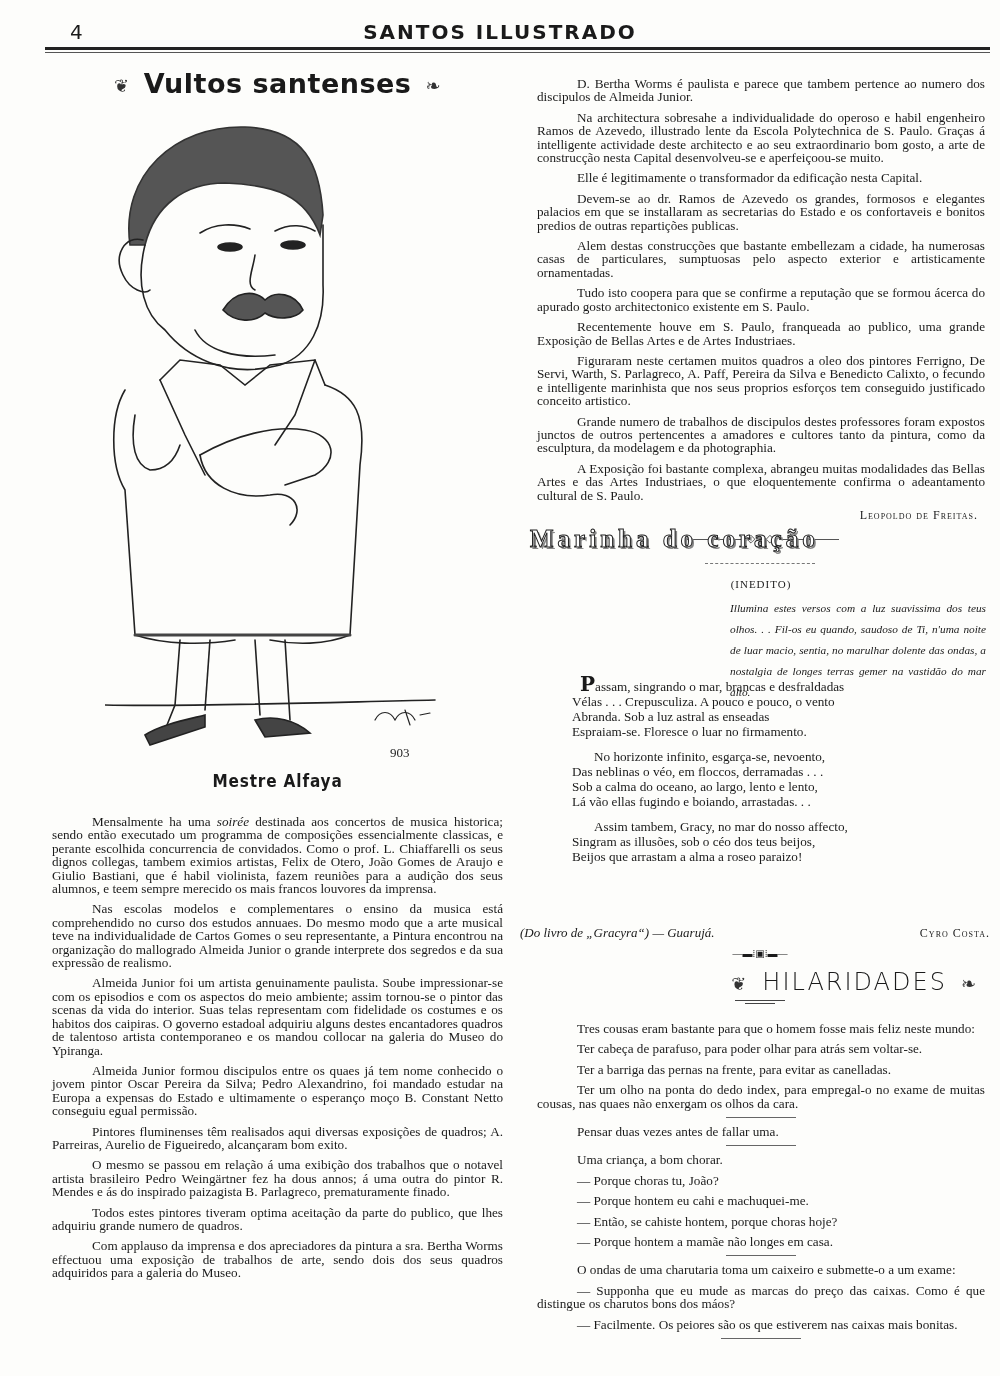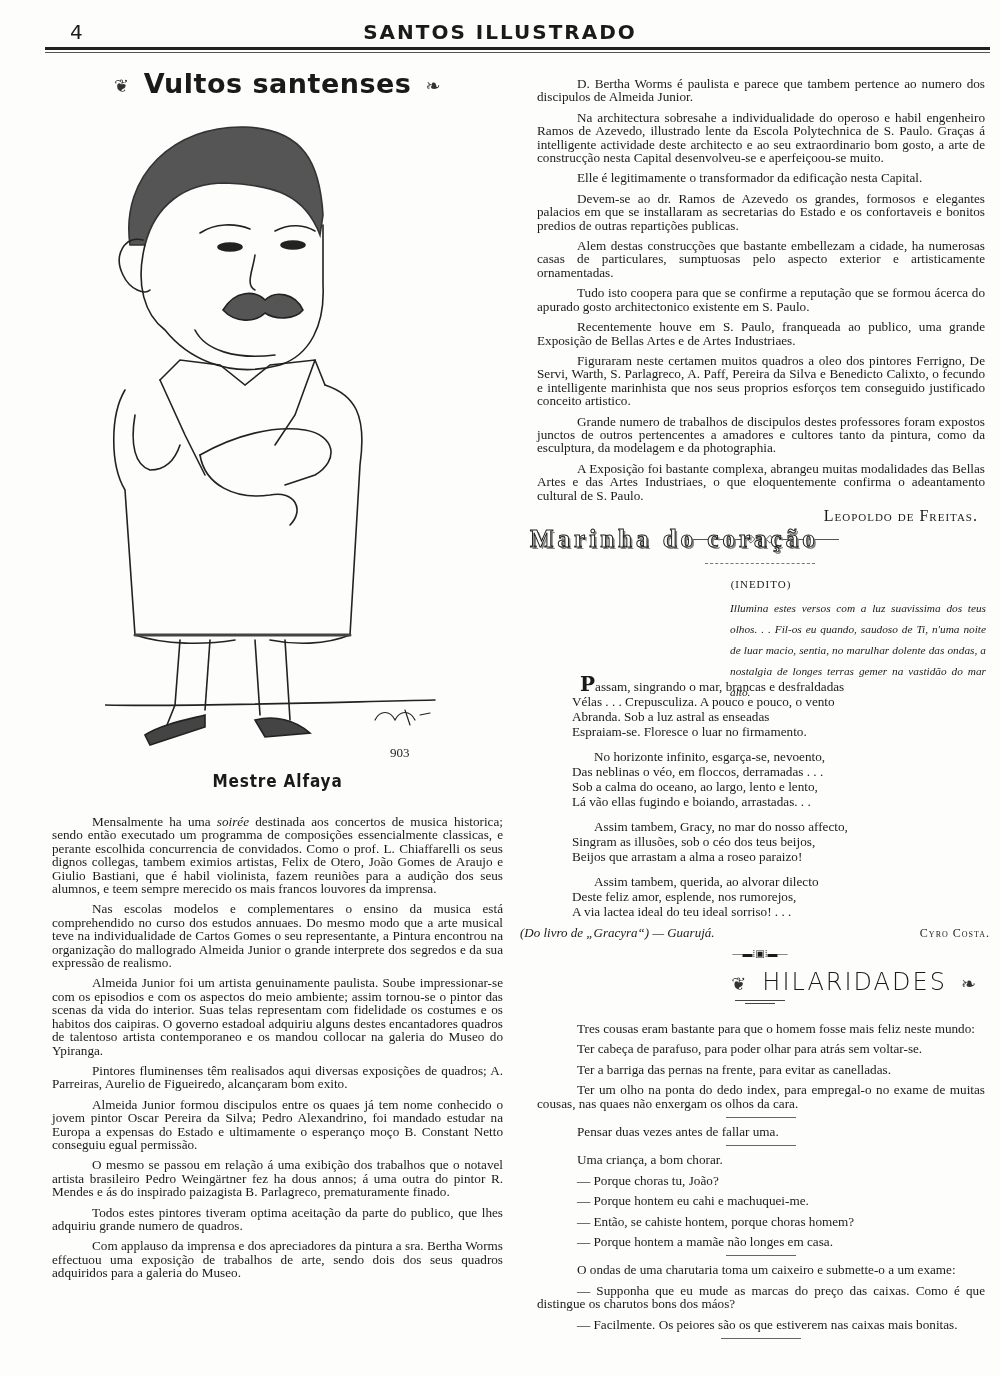--- a/index.html
+++ b/index.html
@@ -11,21 +11,21 @@
   .hdr-rule2{position:absolute;left:45px;width:945px;top:52px;border-top:1px solid #555;}
   .col{position:absolute;font-size:13.2px;line-height:13.4px;text-align:justify;}
   .left{left:45px;width:465px;}
   .right{left:530px;width:462px;}
   p{margin:7px;text-indent:40px;}
   p.noind{text-indent:0;}
   .vultos{position:absolute;left:45px;width:465px;top:68px;font-size:27px;text-align:center;font-family:"DejaVu Sans",sans-serif;font-weight:bold;letter-spacing:0.5px;}
   .flourish{font-weight:normal;font-size:18px;color:#333;vertical-align:middle;margin:0 14px;}
   .illus{position:absolute;left:105px;top:115px;width:345px;height:650px;}
   .caption{position:absolute;left:45px;width:465px;top:770px;text-align:center;font-size:18px;font-family:"DejaVu Sans",sans-serif;font-weight:bold;letter-spacing:1px;transform:scaleX(0.85);}
-  .sig{text-align:right;font-variant:small-caps;letter-spacing:1px;font-size:16px;margin-top:6px;padding-right:14px;}
+  .sig{text-align:right;font-variant:small-caps;letter-spacing:1px;font-size:12px;margin-top:6px;padding-right:14px;}
   .orn{text-align:center;color:#333;font-size:11px;letter-spacing:1px;}
   .orn .line{display:inline-block;width:60px;border-top:1px solid #555;vertical-align:middle;margin:0 4px;}
   .marinha{position:absolute;left:530px;width:462px;top:525px;text-align:left;font-size:25px;font-weight:bold;letter-spacing:4px;color:#fff;-webkit-text-stroke:1px #222;text-shadow:2px 2px 0 #888;font-family:Liberation Serif, serif;}
   .wave{position:absolute;left:705px;width:110px;top:563px;border-top:1px dashed #777;}
   .inedito{position:absolute;left:530px;width:462px;top:578px;text-align:center;font-size:11px;letter-spacing:1px;}
   .epigraph{position:absolute;left:730px;width:256px;top:598px;font-style:italic;font-size:11.3px;line-height:21px;text-align:justify;}
   .poem{position:absolute;left:572px;width:400px;top:677px;font-size:13.2px;line-height:15px;}
   .poem .stanza{margin-bottom:10px;}
   .poem .line1{padding-left:22px;}
   .dropcap{font-size:20px;font-weight:bold;font-family:"DejaVu Serif",serif;}
@@ -99,22 +99,22 @@
     <path d="M270 605 C275 595 285 595 290 605 C295 595 305 595 310 605 M300 595 L305 610 M315 600 L325 598" stroke-width="1.2"></path>
     <text x="285" y="642" font-size="13" fill="#222" stroke="none" font-family="Liberation Serif, serif">903</text>
   </svg>
 
   <div class="caption">Mestre Alfaya</div>
 
   <div class="col left" style="top:808px;">
     <p><span>Mensalmente ha uma </span><em>soirée</em><span> destinada aos concertos de musica historica; sendo então executado um programma de composições essencialmente classicas, e perante escolhida concurrencia de convidados. Como o prof. L. Chiaffarelli os seus dignos collegas, tambem eximios artistas, Felix de Otero, João Gomes de Araujo e Giulio Bastiani, que é habil violinista, fazem reuniões para a audição dos seus alumnos, e teem sempre merecido os mais francos louvores da imprensa.</span></p>
     <p>Nas escolas modelos e complementares o ensino da musica está comprehendido no curso dos estudos annuaes. Do mesmo modo que a arte musical teve na individualidade de Cartos Gomes o seu representante, a Pintura encontrou na organização do mallogrado Almeida Junior o grande interprete dos segredos e da sua expressão de realismo.</p>
     <p>Almeida Junior foi um artista genuinamente paulista. Soube impressionar-se com os episodios e com os aspectos do meio ambiente; assim tornou-se o pintor das scenas da vida do interior. Suas telas representam com fidelidade os costumes e os habitos dos caipiras. O governo estadoal adquiriu alguns destes encantadores quadros de talentoso artista contemporaneo e os mandou collocar na galeria do Museo do Ypiranga.</p>
+    <p>Almeida Junior formou discipulos entre os quaes já tem nome conhecido o jovem pintor Oscar Pereira da Silva; Pedro Alexandrino, foi mandado estudar na Europa a expensas do Estado e ultimamente o esperanço moço B. Constant Netto conseguiu egual permissão.</p>
     <p>Pintores fluminenses têm realisados aqui diversas exposições de quadros; A. Parreiras, Aurelio de Figueiredo, alcançaram bom exito.</p>
-    <p>Almeida Junior formou discipulos entre os quaes já tem nome conhecido o jovem pintor Oscar Pereira da Silva; Pedro Alexandrino, foi mandado estudar na Europa a expensas do Estado e ultimamente o esperanço moço B. Constant Netto conseguiu egual permissão.</p>
     <p>O mesmo se passou em relação á uma exibição dos trabalhos que o notavel artista brasileiro Pedro Weingärtner fez ha dous annos; á uma outra do pintor R. Mendes e ás do inspirado paizagista B. Parlagreco, prematuramente finado.</p>
     <p>Todos estes pintores tiveram optima aceitação da parte do publico, que lhes adquiriu grande numero de quadros.</p>
     <p>Com applauso da imprensa e dos apreciadores da pintura a sra. Bertha Worms effectuou uma exposição de trabalhos de arte, sendo dois dos seus quadros adquiridos para a galeria do Museo.</p>
   </div>
 
   <div class="col right" style="top:70px;">
     <p>D. Bertha Worms é paulista e parece que tambem pertence ao numero dos discipulos de Almeida Junior.</p>
     <p>Na architectura sobresahe a individualidade do operoso e habil engenheiro Ramos de Azevedo, illustrado lente da Escola Polytechnica de S. Paulo. Graças á intelligente actividade deste architecto e ao seu extraordinario bom gosto, a arte de construcção nesta Capital desenvolveu-se e aperfeiçoou-se muito.</p>
     <p>Elle é legitimamente o transformador da edificação nesta Capital.</p>
     <p>Devem-se ao dr. Ramos de Azevedo os grandes, formosos e elegantes palacios em que se installaram as secretarias do Estado e os confortaveis e bonitos predios de outras repartições publicas.</p>
@@ -144,25 +144,20 @@
       <div class="line1">No horizonte infinito, esgarça-se, nevoento,</div>
       <div>Das neblinas o véo, em floccos, derramadas . . .</div>
       <div>Sob a calma do oceano, ao largo, lento e lento,</div>
       <div>Lá vão ellas fugindo e boiando, arrastadas. . .</div>
     </div>
     <div class="stanza">
       <div class="line1">Assim tambem, Gracy, no mar do nosso affecto,</div>
       <div>Singram as illusões, sob o céo dos teus beijos,</div>
       <div>Beijos que arrastam a alma a roseo paraizo!</div>
     </div>
-    <div class="stanza">
-      <div class="line1">Assim tambem, querida, ao alvorar dilecto</div>
-      <div>Deste feliz amor, esplende, nos rumorejos,</div>
-      <div>A via lactea ideal do teu ideal sorriso! . . .</div>
-    </div>
   </div>
 
   <div class="credit">
     <span class="src">(Do livro de „Gracyra“) — Guarujá.</span>
     <span class="auth">Cyro Costa.</span>
   </div>
 
   <div class="orn2">—▬⁞▣⁞▬—</div>
 
   <div class="hilar">
@@ -175,21 +170,21 @@
     <p>Tres cousas eram bastante para que o homem fosse mais feliz neste mundo:</p>
     <p>Ter cabeça de parafuso, para poder olhar para atrás sem voltar-se.</p>
     <p>Ter a barriga das pernas na frente, para evitar as canelladas.</p>
     <p>Ter um olho na ponta do dedo index, para empregal-o no exame de muitas cousas, nas quaes não enxergam os olhos da cara.</p>
     <div class="small-rule-mid"></div>
     <p>Pensar duas vezes antes de fallar uma.</p>
     <div class="small-rule-mid"></div>
     <p class="noind" style="padding-left:40px;">Uma criança, a bom chorar.</p>
     <p class="noind" style="padding-left:40px;">— Porque choras tu, João?</p>
     <p class="noind" style="padding-left:40px;">— Porque hontem eu cahi e machuquei-me.</p>
-    <p class="noind" style="padding-left:40px;">— Então, se cahiste hontem, porque choras homem?</p>
+    <p class="noind" style="padding-left:40px;">— Então, se cahiste hontem, porque choras hoje?</p>
     <p class="noind" style="padding-left:40px;">— Porque hontem a mamãe não longes em casa.</p>
     <div class="small-rule-mid"></div>
     <p>O ondas de uma charutaria toma um caixeiro e submette-o a um exame:</p>
     <p>— Supponha que eu mude as marcas do preço das caixas. Como é que distingue os charutos bons dos máos?</p>
     <p>— Facilmente. Os peiores são os que estiverem nas caixas mais bonitas.</p>
     <div class="small-rule-mid" style="width:80px;"></div>
   </div>
 
 </div>
 

